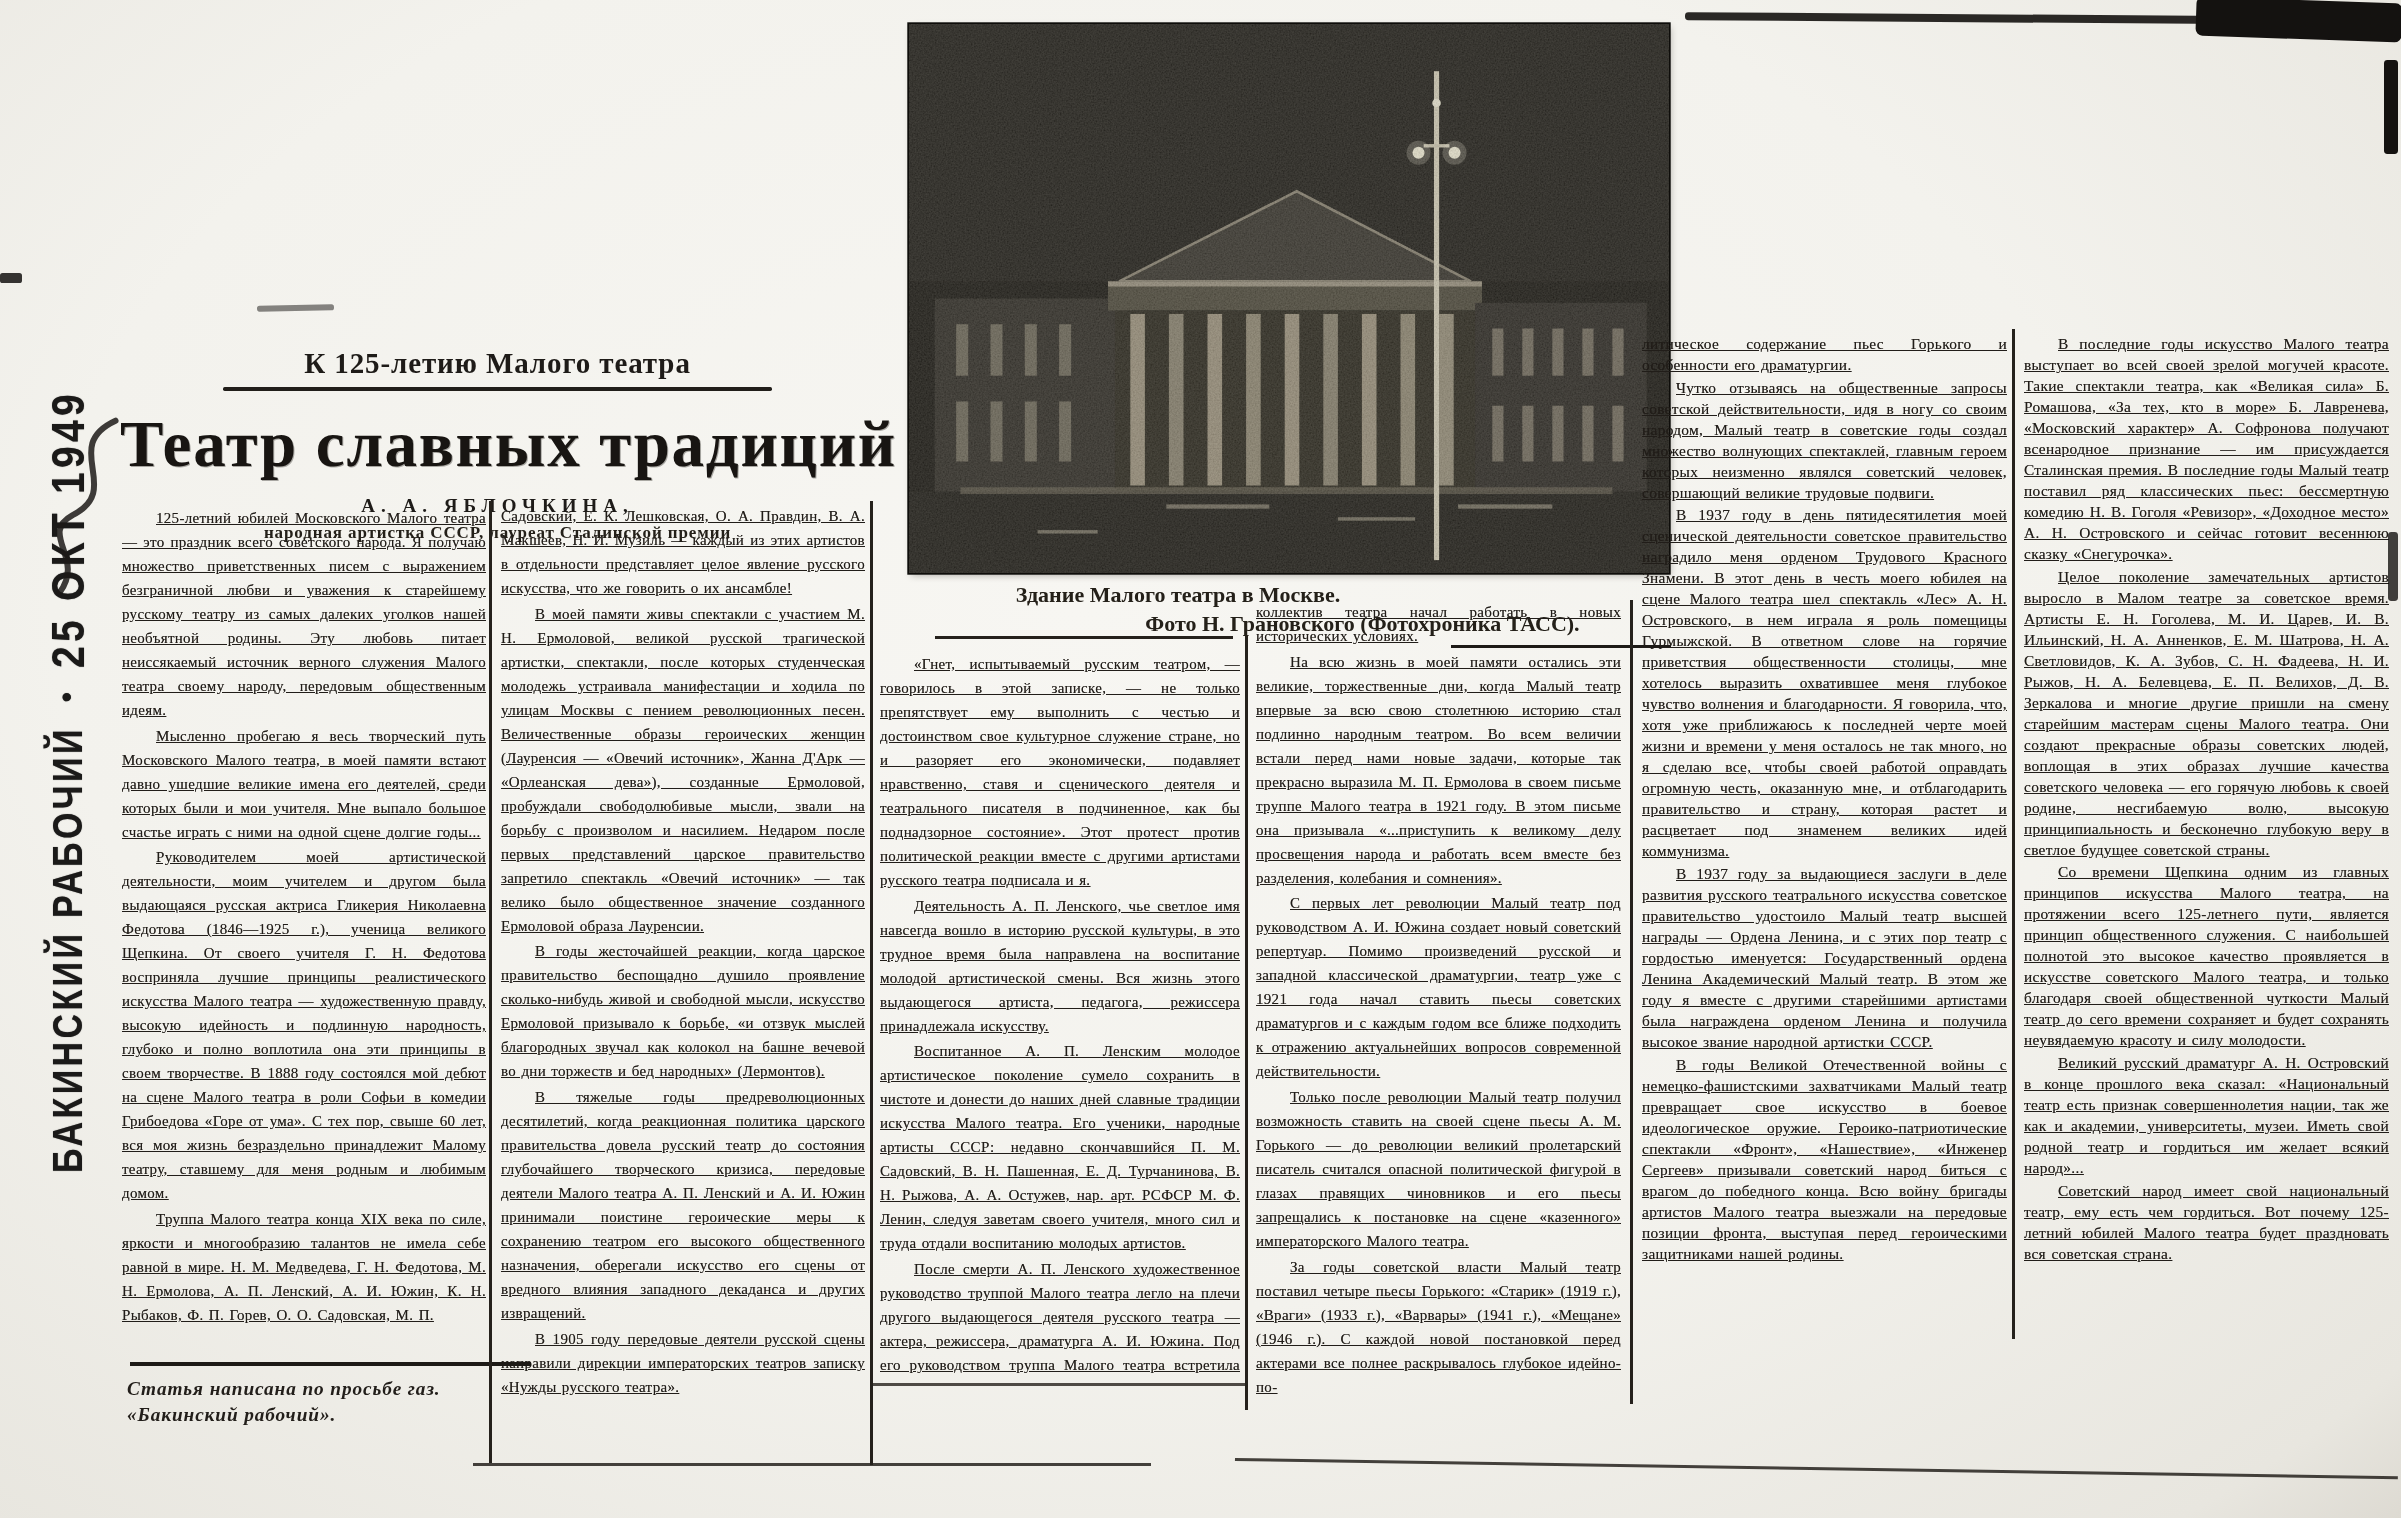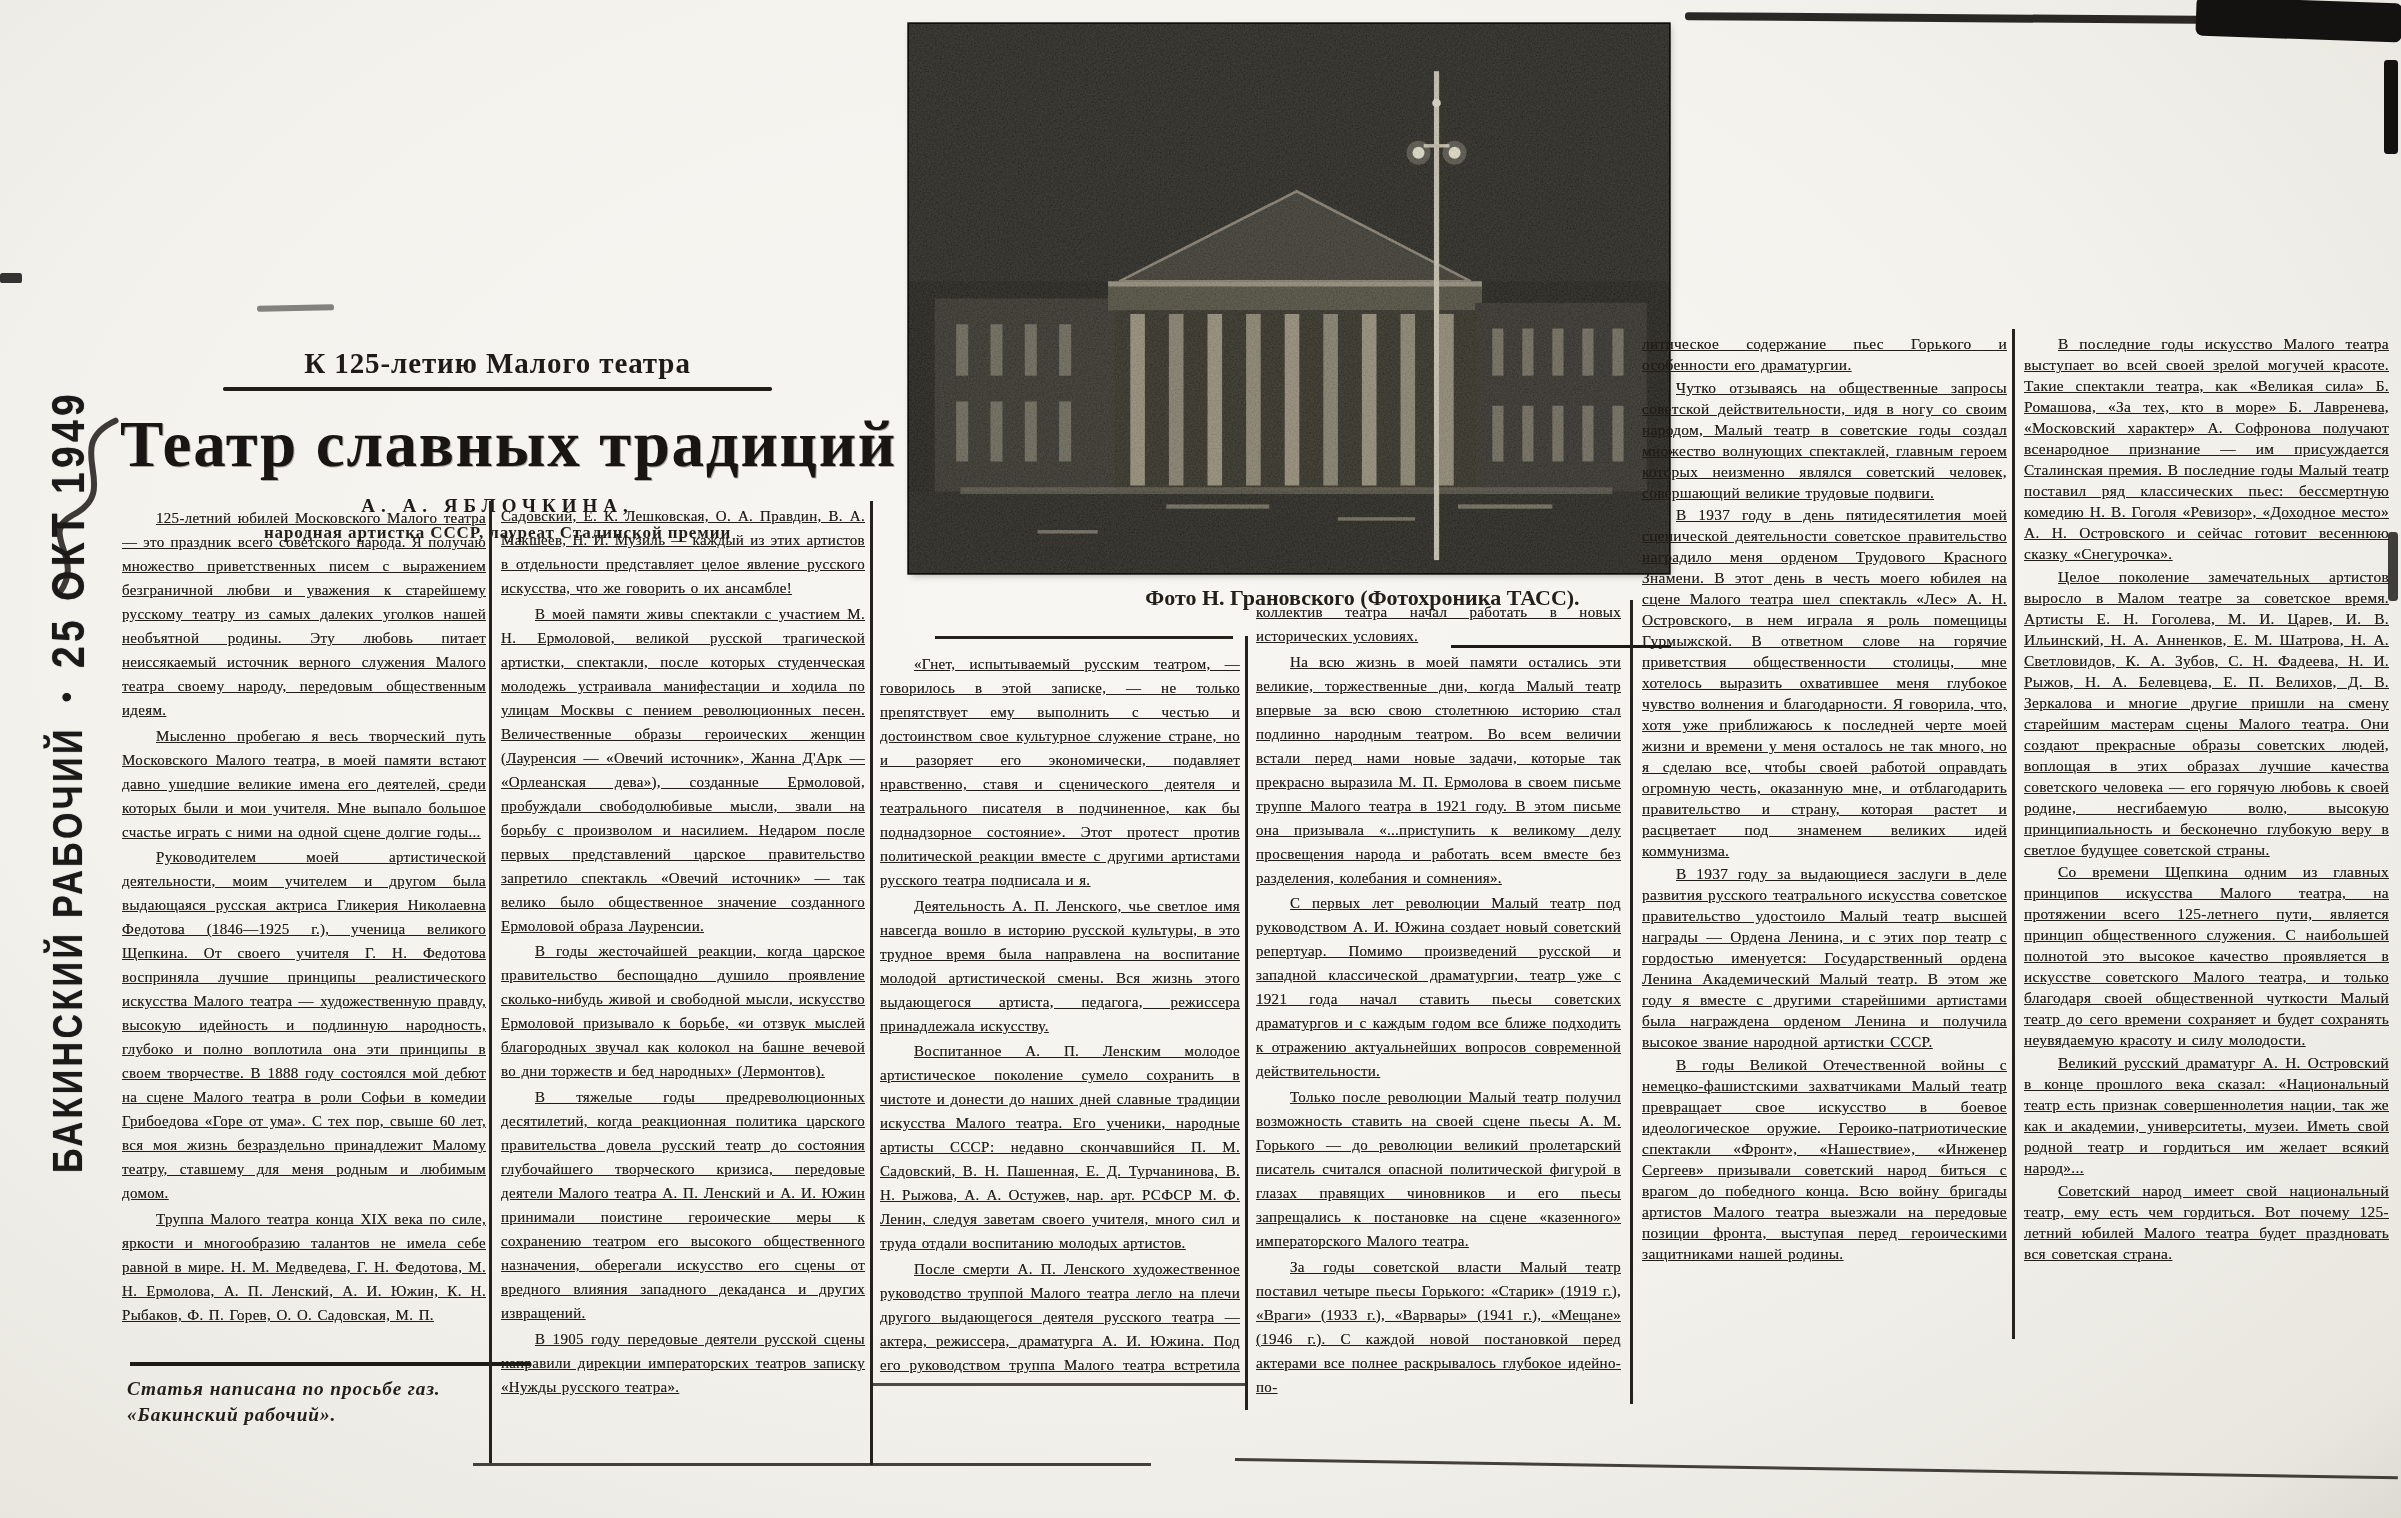--- a/index.html
+++ b/index.html
@@ -157,20 +157,21 @@
         <circle cx="594" cy="150" r="7" fill="#f7f3dd"></circle>
         <circle cx="636" cy="150" r="7" fill="#f7f3dd"></circle>
         <circle cx="615" cy="92" r="5" fill="#f2eeda"></circle>
         <circle cx="594" cy="150" r="14" fill="#f7f3dd" opacity=".25"></circle>
         <circle cx="636" cy="150" r="14" fill="#f7f3dd" opacity=".25"></circle>
 
         <rect x="0" y="0" width="886" height="640" filter="url(#grain)" opacity=".28" fill="#14120d"></rect>
       </svg>
     </div>
     <div class="caption">
+      <div class="line1">Здание Малого театра в Москве.</div>
       <div class="line2">Фото Н. Грановского  (Фотохроника ТАСС).</div>
     </div>
     <div class="caption-rule"></div>
   </div>
 
   <div id="col1" class="col">
       <p>125-летний юбилей Московского Малого театра — это праздник всего советского народа. Я получаю множество приветственных писем с выражением безграничной любви и уважения к старейшему русскому театру из самых далеких уголков нашей необъятной родины. Эту любовь питает неиссякаемый источник верного служения Малого театра своему народу, передовым общественным идеям.</p>
       <p>Мысленно пробегаю я весь творческий путь Московского Малого театра, в моей памяти встают давно ушедшие великие имена его деятелей, среди которых были и мои учителя. Мне выпало большое счастье играть с ними на одной сцене долгие годы...</p>
       <p>Руководителем моей артистической деятельности, моим учителем и другом была выдающаяся русская актриса Гликерия Николаевна Федотова (1846—1925 г.), ученица великого Щепкина. От своего учителя Г. Н. Федотова восприняла лучшие принципы реалистического искусства Малого театра — художественную правду, высокую идейность и подлинную народность, глубоко и полно воплотила она эти принципы в своем творчестве. В 1888 году состоялся мой дебют на сцене Малого театра в роли Софьи в комедии Грибоедова «Горе от ума». С тех пор, свыше 60 лет, вся моя жизнь безраздельно принадлежит Малому театру, ставшему для меня родным и любимым домом.</p>
       <p>Труппа Малого театра конца XIX века по силе, яркости и многообразию талантов не имела себе равной в мире. Н. М. Медведева, Г. Н. Федотова, М. Н. Ермолова, А. П. Ленский, А. И. Южин, К. Н. Рыбаков, Ф. П. Горев, О. О. Садовская, М. П.</p>

